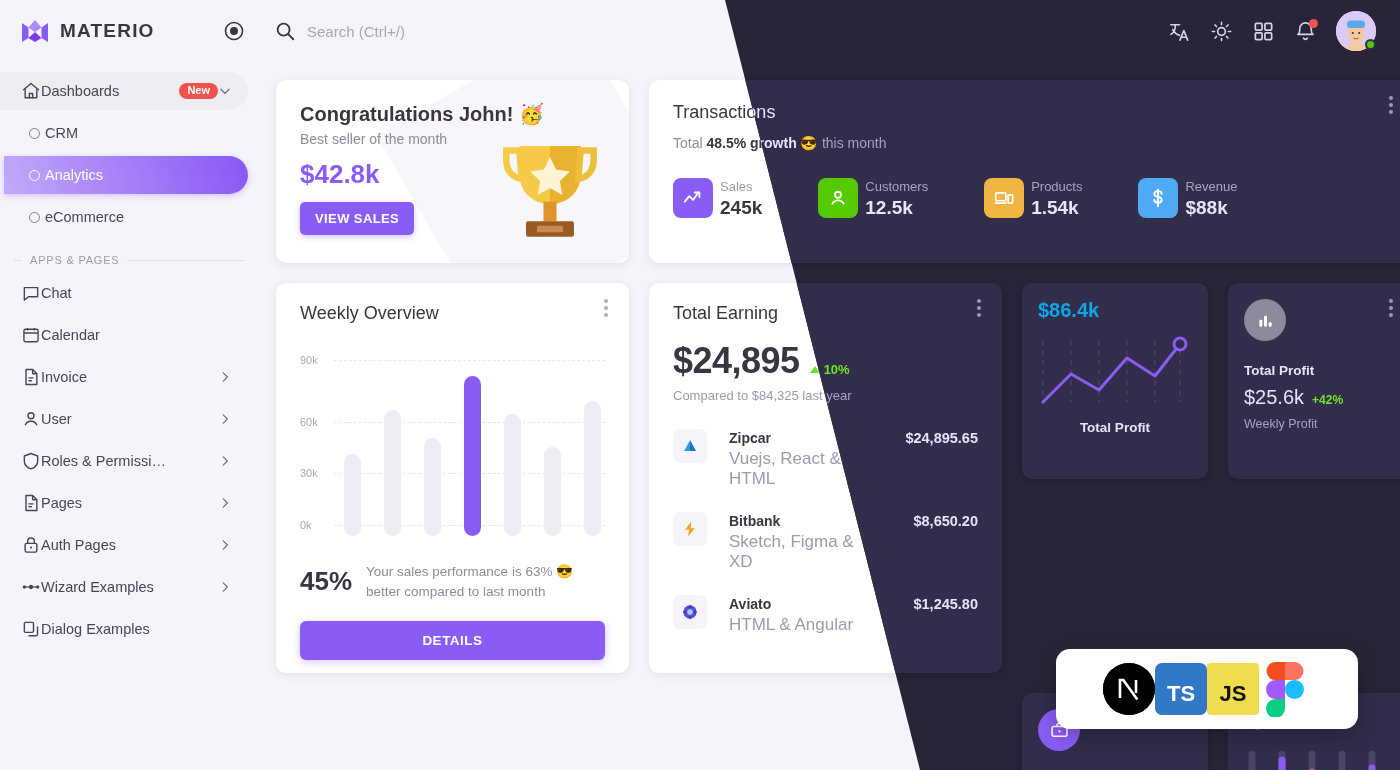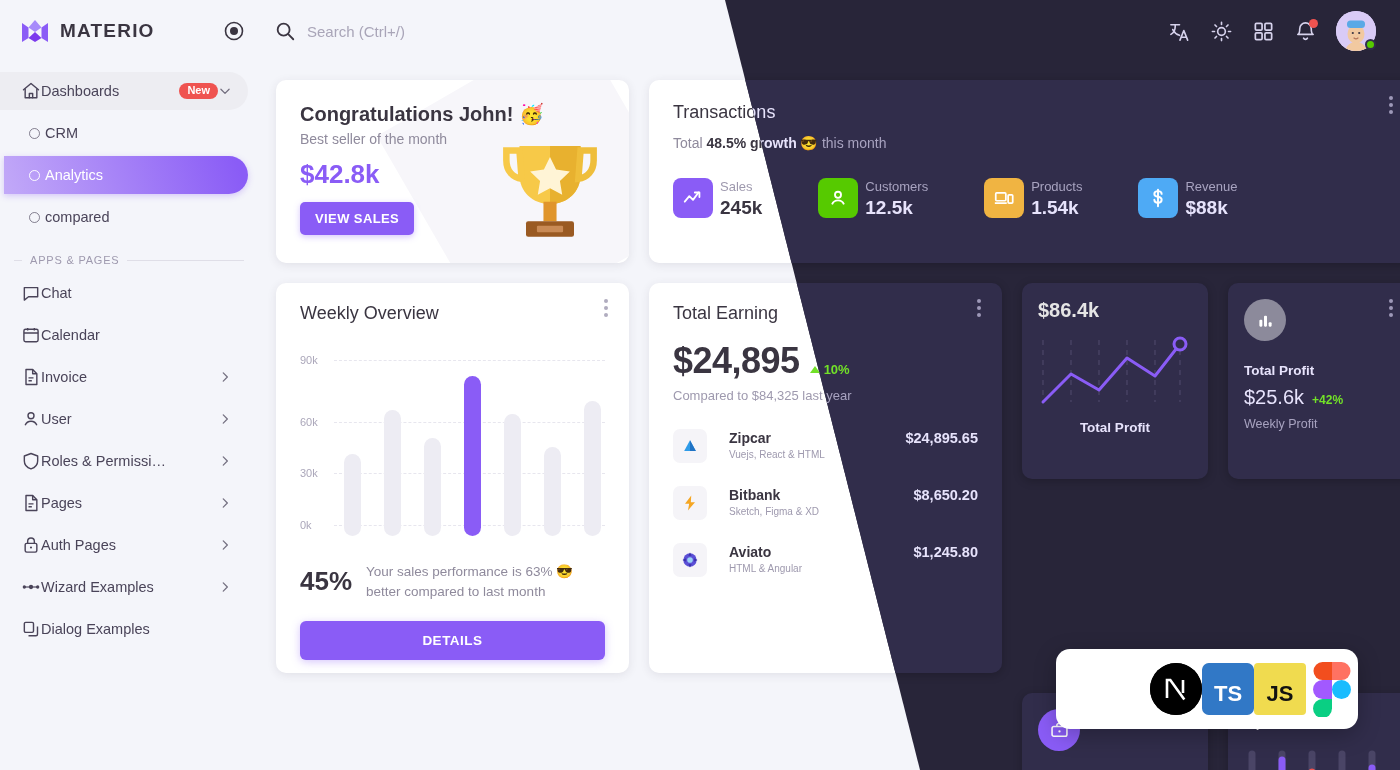--- a/index.html
+++ b/index.html
@@ -177,58 +177,58 @@
   .earn-delta { font-size: 13px; font-weight: 600; color: #72E128; display: flex; align-items: center; gap: 4px; }
   .tri-up { width: 0;height: 0;border-left:5px solid transparent;border-right:5px solid transparent;border-bottom:7px solid #72E128; }
   .earn-cmp { font-size: 13px; color: #9E99AE; margin-top: 6px; }
   .dark .earn-cmp { color: #A8A3C0; }
   .earn-list { margin-top: 26px; }
   .earn-row { display: flex; align-items: flex-start; gap: 22px; margin-bottom: 23px; }
   .earn-ico { width: 34px; height: 34px; border-radius: 7px; background: #F5F4F8; display:flex;align-items:center;justify-content:center; flex:0 0 auto;}
   .dark .earn-ico { background: rgba(231,227,252,0.07); }
   .earn-nm { font-size: 14px; font-weight: 600; color: #3A3541; }
   .dark .earn-nm { color: #E7E3FC; }
-  .earn-tg { font-size: 10px; color: #9E99AE; margin-top: 2px; }
+  .earn-tg { font-size: 17px; color: #9E99AE; margin-top: 2px; }
   .dark .earn-tg { color: #A8A3C0; }
   .earn-right { margin-left: auto; width: 98px; text-align: right; }
   .earn-val { font-size: 14.5px; font-weight: 600; color: #3A3541; }
   .dark .earn-val { color: #E7E3FC; }
   .earn-track { height: 5px; border-radius: 3px; background: #EDECF3; margin-top: 9px; overflow: hidden; }
   .dark .earn-track { background: rgba(231,227,252,0.13); }
   .earn-fill { height: 100%; border-radius: 3px; }
 
   
   .mini { padding: 16px 16px; }
   .mini-c1 { grid-column: 3; height: 196px; }
   .mini-c2 { grid-column: 4; height: 196px; }
   .mini-c3 { grid-column: 3; height: 185px; }
   .mini-c4 { grid-column: 4; height: 185px; }
   .mini-num { font-size: 20px; font-weight: 600; color: #3A3541; }
-  .dark .mini-num { color: #e5e5e5; }
+  .dark .mini-num { color: #0ea5e9; }
   .mini-cap { font-size: 13.5px; font-weight: 600; color: #3A3541; text-align: center; }
   .dark .mini-cap { color: #E7E3FC; }
   .round-ico { width: 42px; height: 42px; border-radius: 50%; display:flex;align-items:center;justify-content:center; }
   .mini-lbl { font-size: 13.5px; font-weight: 600; color: #3A3541; }
   .dark .mini-lbl { color: #E7E3FC; }
   .mini-sub { font-size: 12.5px; color: #9E99AE; }
   .dark .mini-sub { color: #A8A3C0; }
   .pos { color: #72E128; font-size: 12px; font-weight: 600; }
 
   
   .dark {
     -webkit-clip-path: polygon(725px 0, 1400px 0, 1400px 770px, 920px 770px);
     clip-path: polygon(725px 0, 1400px 0, 1400px 770px, 920px 770px);
     background: #282539;
   }
 
   
   .dock {
     position: absolute; left: 1056px; top: 649px;
     width: 302px; height: 80px; background: #fff; border-radius: 14px;
-    display: flex; align-items: center; justify-content: flex-end;
+    display: flex; align-items: center; justify-content: center;
     box-shadow: 0 6px 22px rgba(0,0,0,0.25); z-index: 50;
   }
   .dock-ico { width: 52px; height: 52px; border-radius: 9px; display:flex;align-items:center;justify-content:center; }
 </style>
 </head>
 <body>
 
 <div id="root">
 
   <div class="layer light">
@@ -280,21 +280,21 @@
           <div class="nav-item active">
             <span class="nav-icon">
                 <span class="dot-o"></span>
               </span>
             <span class="nav-label">Analytics</span>
           </div>
           <div class="nav-item">
             <span class="nav-icon">
                 <span class="dot-o"></span>
               </span>
-            <span class="nav-label">compared</span>
+            <span class="nav-label">eCommerce</span>
           </div>
         </div>
 
         <div class="section-head">
           <span class="rule pre"></span>
           <span>APPS &amp; PAGES</span>
           <span class="rule"></span>
         </div>
 
         <div class="nav-item">

